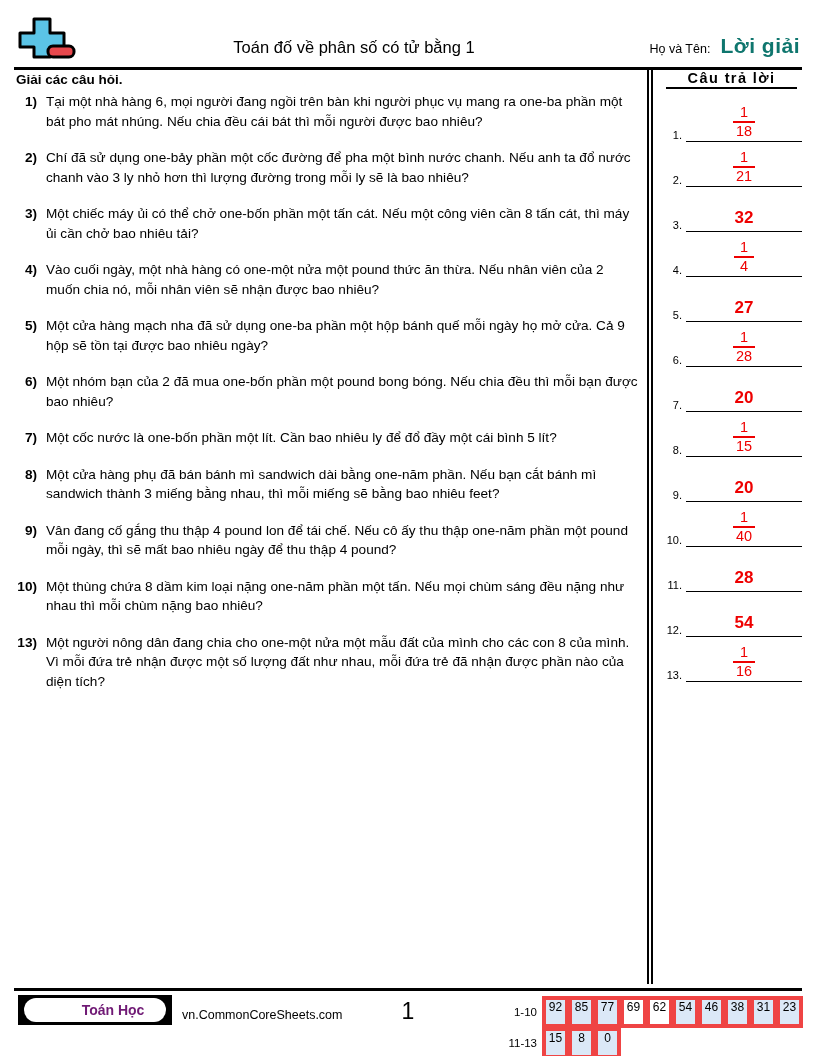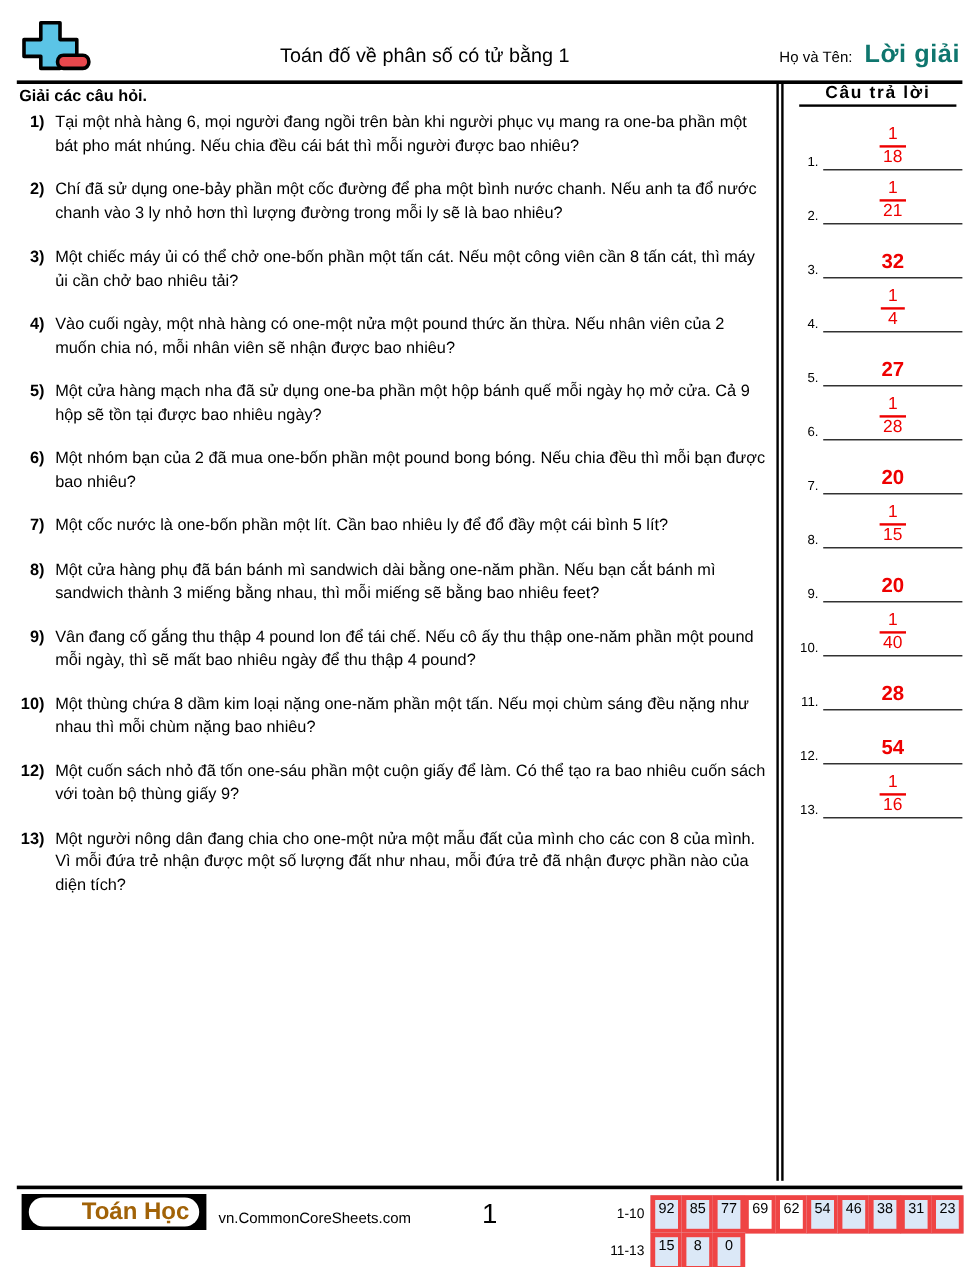--- a/index.html
+++ b/index.html
@@ -204,21 +204,21 @@
     align-items: center;
     justify-content: center;
   }
   #brand-pill .ell {
     width: 142px; height: 24px;
     background: #fff;
     border-radius: 12px / 12px;
     display: flex; align-items: center; justify-content: center;
   }
   #brand-pill .ell span {
-    font-size: 20px; font-weight: bold; color: #a16207;
+    font-size: 14px; font-weight: bold; color: #701a75;
     line-height: 17px;
     margin-left: 36px;
   }
   #site-url {
     position: absolute;
     left: 168px; top: 14px;
     font-size: 12.5px;
     line-height: 14px;
   }
   #page-number {
@@ -319,24 +319,20 @@
       <div class="q-num">8)</div>
       <div class="q-text">Một cửa hàng phụ đã bán bánh mì sandwich dài bằng one-năm phần. Nếu bạn cắt bánh mì sandwich thành 3 miếng bằng nhau, thì mỗi miếng sẽ bằng bao nhiêu feet?</div>
     </div>
     <div class="q-row">
       <div class="q-num">9)</div>
       <div class="q-text">Vân đang cố gắng thu thập 4 pound lon để tái chế. Nếu cô ấy thu thập one-năm phần một pound mỗi ngày, thì sẽ mất bao nhiêu ngày để thu thập 4 pound?</div>
     </div>
     <div class="q-row">
       <div class="q-num">10)</div>
       <div class="q-text">Một thùng chứa 8 dầm kim loại nặng one-năm phần một tấn. Nếu mọi chùm sáng đều nặng như nhau thì mỗi chùm nặng bao nhiêu?</div>
-    </div>
-    <div class="q-row">
-      <div class="q-num">12)</div>
-      <div class="q-text">Một cuốn sách nhỏ đã tốn one-sáu phần một cuộn giấy để làm. Có thể tạo ra bao nhiêu cuốn sách với toàn bộ thùng giấy 9?</div>
     </div>
     <div class="q-row">
       <div class="q-num">13)</div>
       <div class="q-text">Một người nông dân đang chia cho one-một nửa một mẫu đất của mình cho các con 8 của mình. Vì mỗi đứa trẻ nhận được một số lượng đất như nhau, mỗi đứa trẻ đã nhận được phần nào của diện tích?</div>
     </div>
   </div>
 
 <div id="answers-panel">
   <div id="answers-title">Câu trả lời</div>
   <div id="answers-list">

